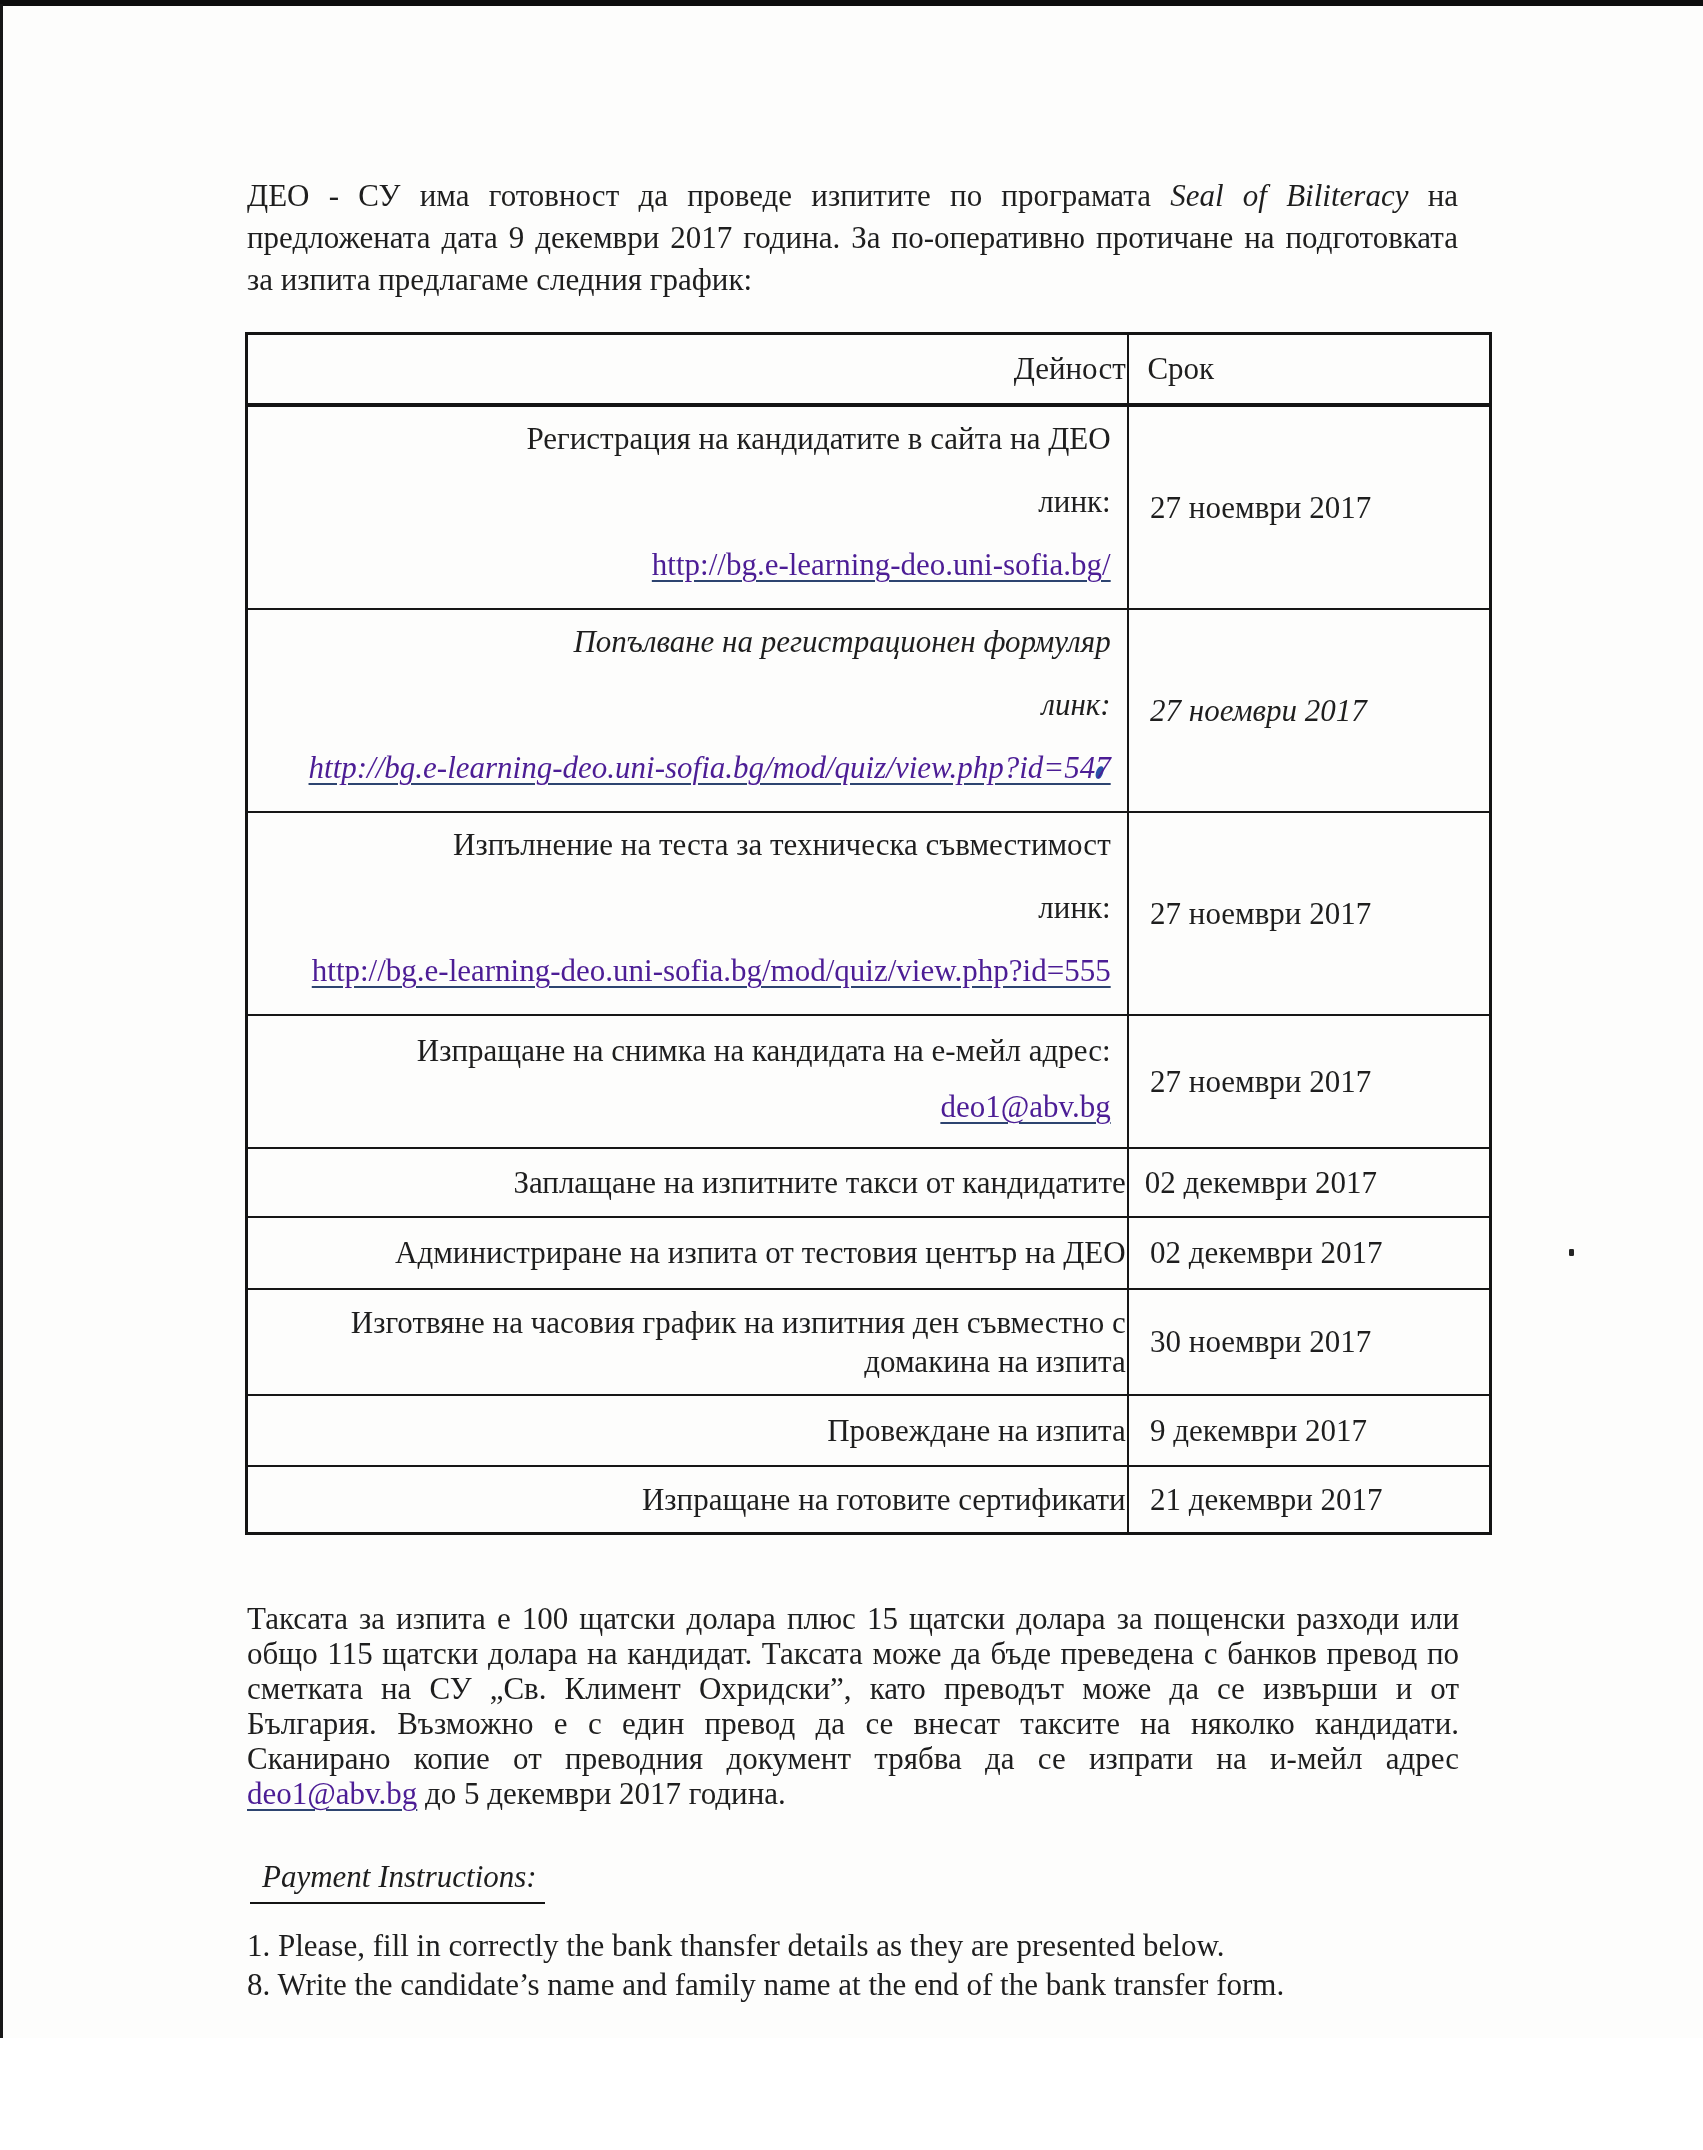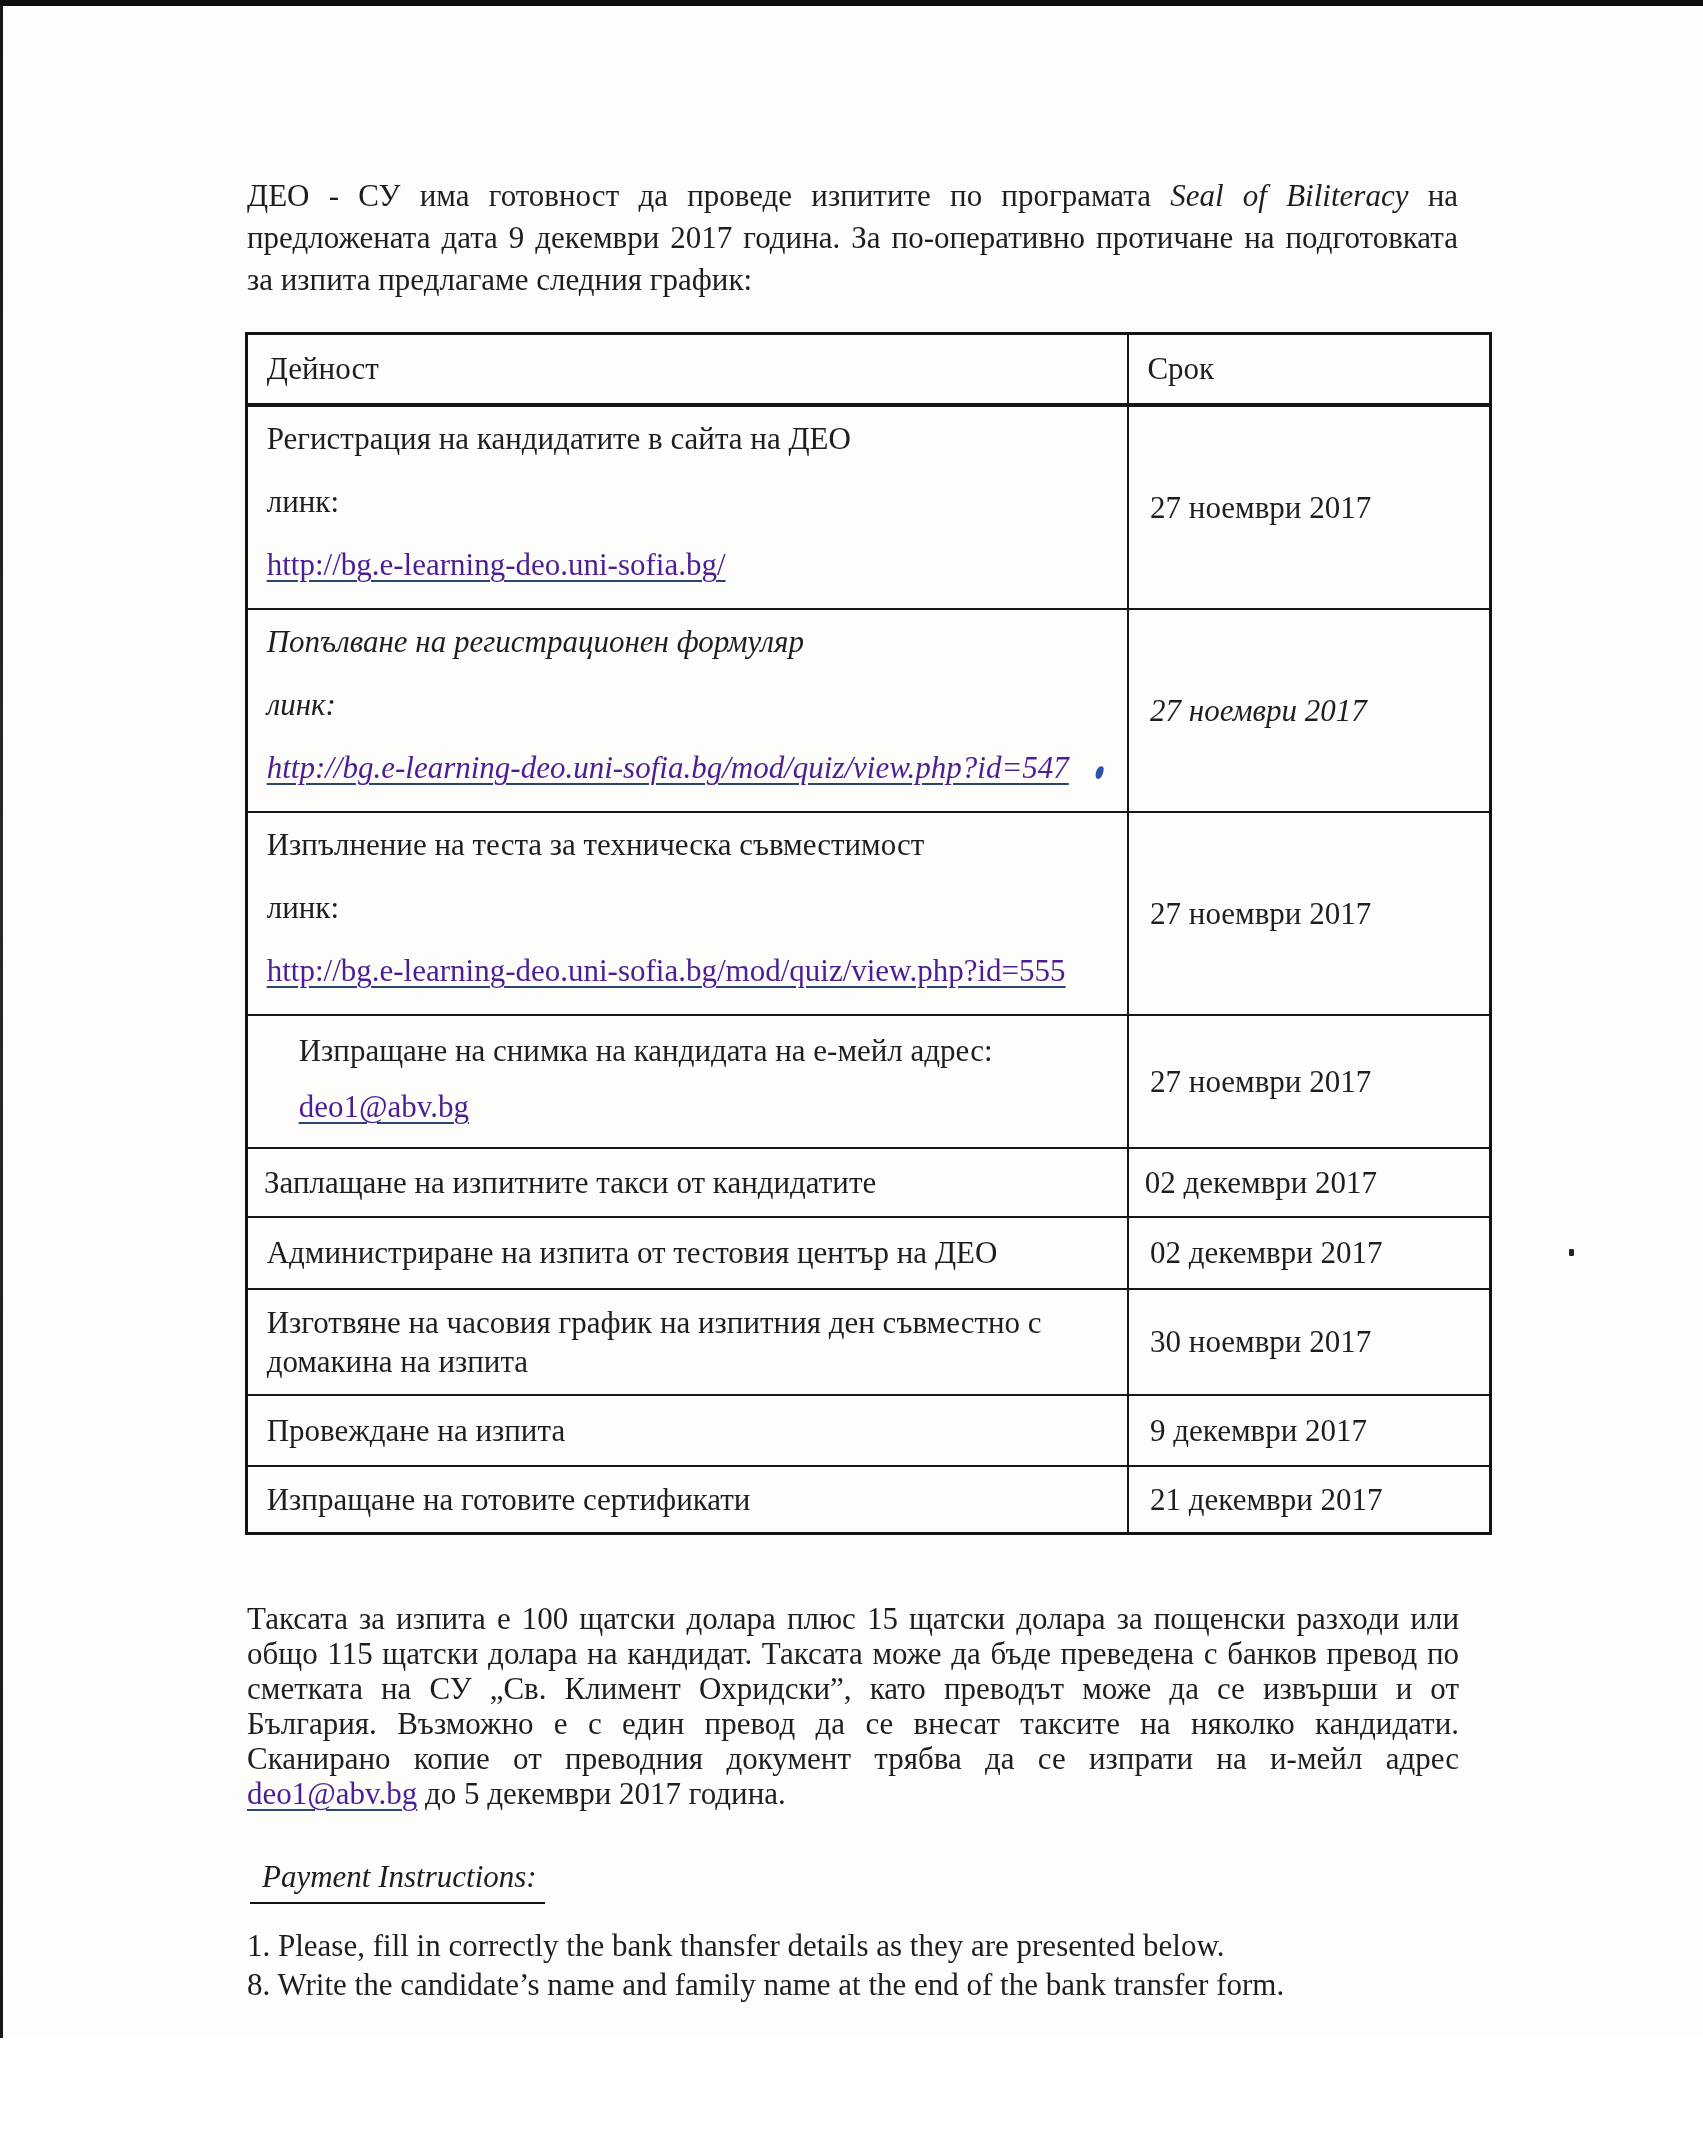--- a/index.html
+++ b/index.html
@@ -72,21 +72,21 @@
     position: absolute; left: 245px; top: 332px;
     width: 1201px;
     border-collapse: collapse;
     table-layout: fixed;
     font-size: 31px;
   }
   .schedule td {
     border: 2px solid #161616;
   }
   .schedule { border: 3.3px solid #141414; }
-  .c1 { width: 859px; }
+  .c1 { width: 859px; text-align: right; }
   .c2 { width: 341px; }
   .hcell {
     height: 66px;
     vertical-align: middle;
     padding-left: 18.7px;
     border-bottom: 4px solid #141414 !important;
   }
   .multi {
     vertical-align: top;
     padding: 12px 16px 0 18.7px;

